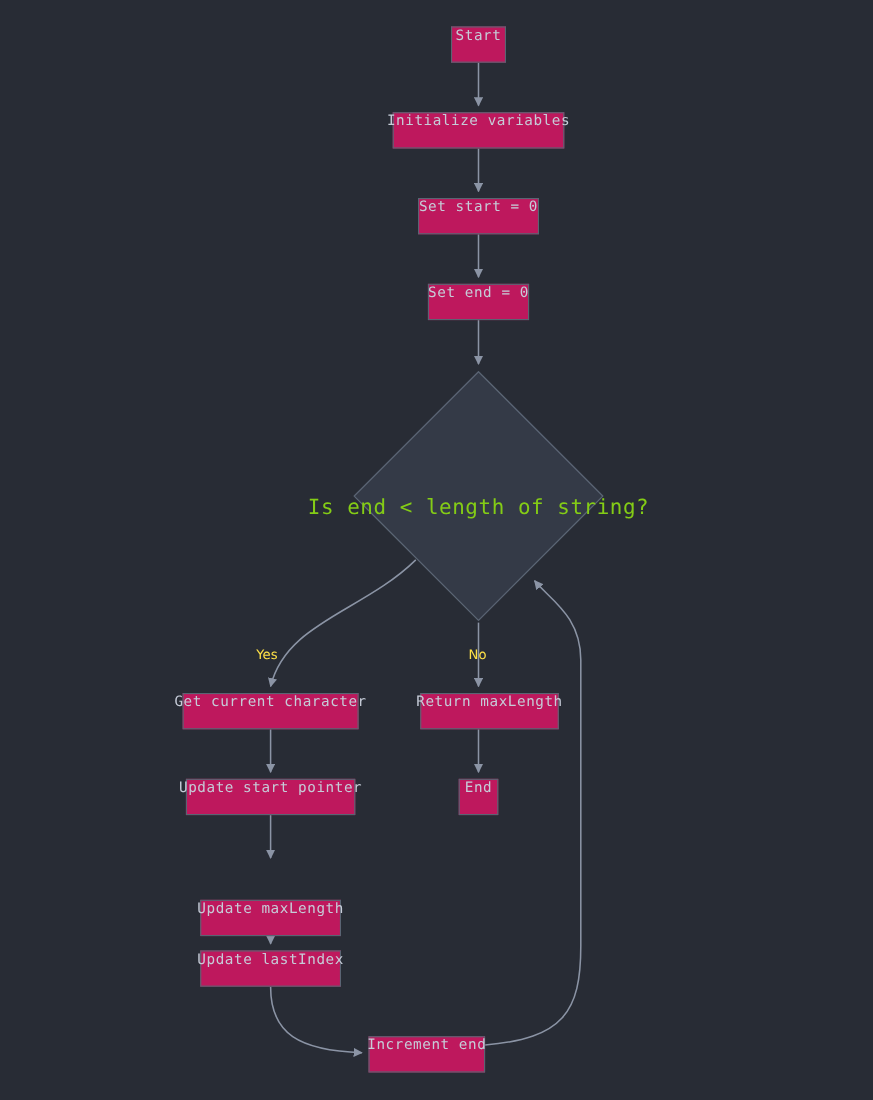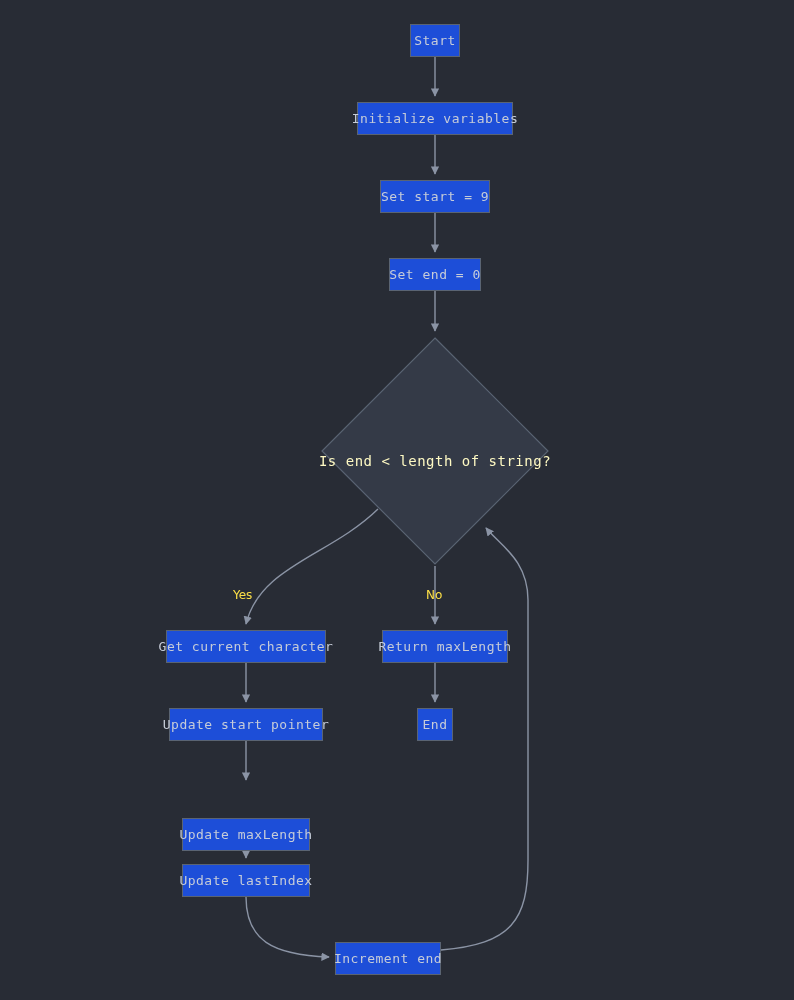--- a/index.html
+++ b/index.html
@@ -19,23 +19,23 @@
     position: absolute;
     left: 0;
     top: 0;
     width: 794px;
     height: 1000px;
   }
   .node {
     position: absolute;
     box-sizing: border-box;
     display: flex;
-    align-items: center;
+    align-items: flex-start;
     justify-content: center;
-    background: #1d4ed8;
+    background: #be185d;
     border: 1px solid #5a6473;
     color: #c6ccd8;
     font-family: "DejaVu Sans Mono", monospace;
     font-size: 13px;
     letter-spacing: 0.5px;
     white-space: nowrap;
     z-index: 2;
   }
   .decision-wrap {
     position: absolute;
@@ -44,23 +44,23 @@
     align-items: center;
     justify-content: center;
   }
   .decision-shape {
     position: absolute;
     left: 0;
     top: 0;
   }
   .decision-label {
     position: relative;
-    color: #fef9c3;
+    color: #84cc16;
     font-family: "DejaVu Sans Mono", monospace;
-    font-size: 14px;
+    font-size: 19px;
     letter-spacing: 0.5px;
     white-space: nowrap;
     z-index: 3;
     margin-top: 20px;
   }
   .edge-label {
     position: absolute;
     color: #fde047;
     font-family: "DejaVu Sans", sans-serif;
     font-size: 12px;
@@ -97,21 +97,21 @@
 
   <div class="node" style="left:410px; top:24px; width:50px; height:33px;">
     <span>Start</span>
   </div>
 
   <div class="node" style="left:357px; top:102px; width:156px; height:33px;">
     <span>Initialize variables</span>
   </div>
 
   <div class="node" style="left:380px; top:180px; width:110px; height:33px;">
-    <span>Set start = 9</span>
+    <span>Set start = 0</span>
   </div>
 
   <div class="node" style="left:389px; top:258px; width:92px; height:33px;">
     <span>Set end = 0</span>
   </div>
 
   <div class="decision-wrap" style="left:321px; top:337px; width:228px; height:228px;">
     <svg class="decision-shape" width="228" height="228" viewBox="0 0 228 228" xmlns="http://www.w3.org/2000/svg">
       <polygon points="114,1 227,114 114,227 1,114" fill="#343a47" stroke="#5a6473" stroke-width="1.2"></polygon>
     </svg>

